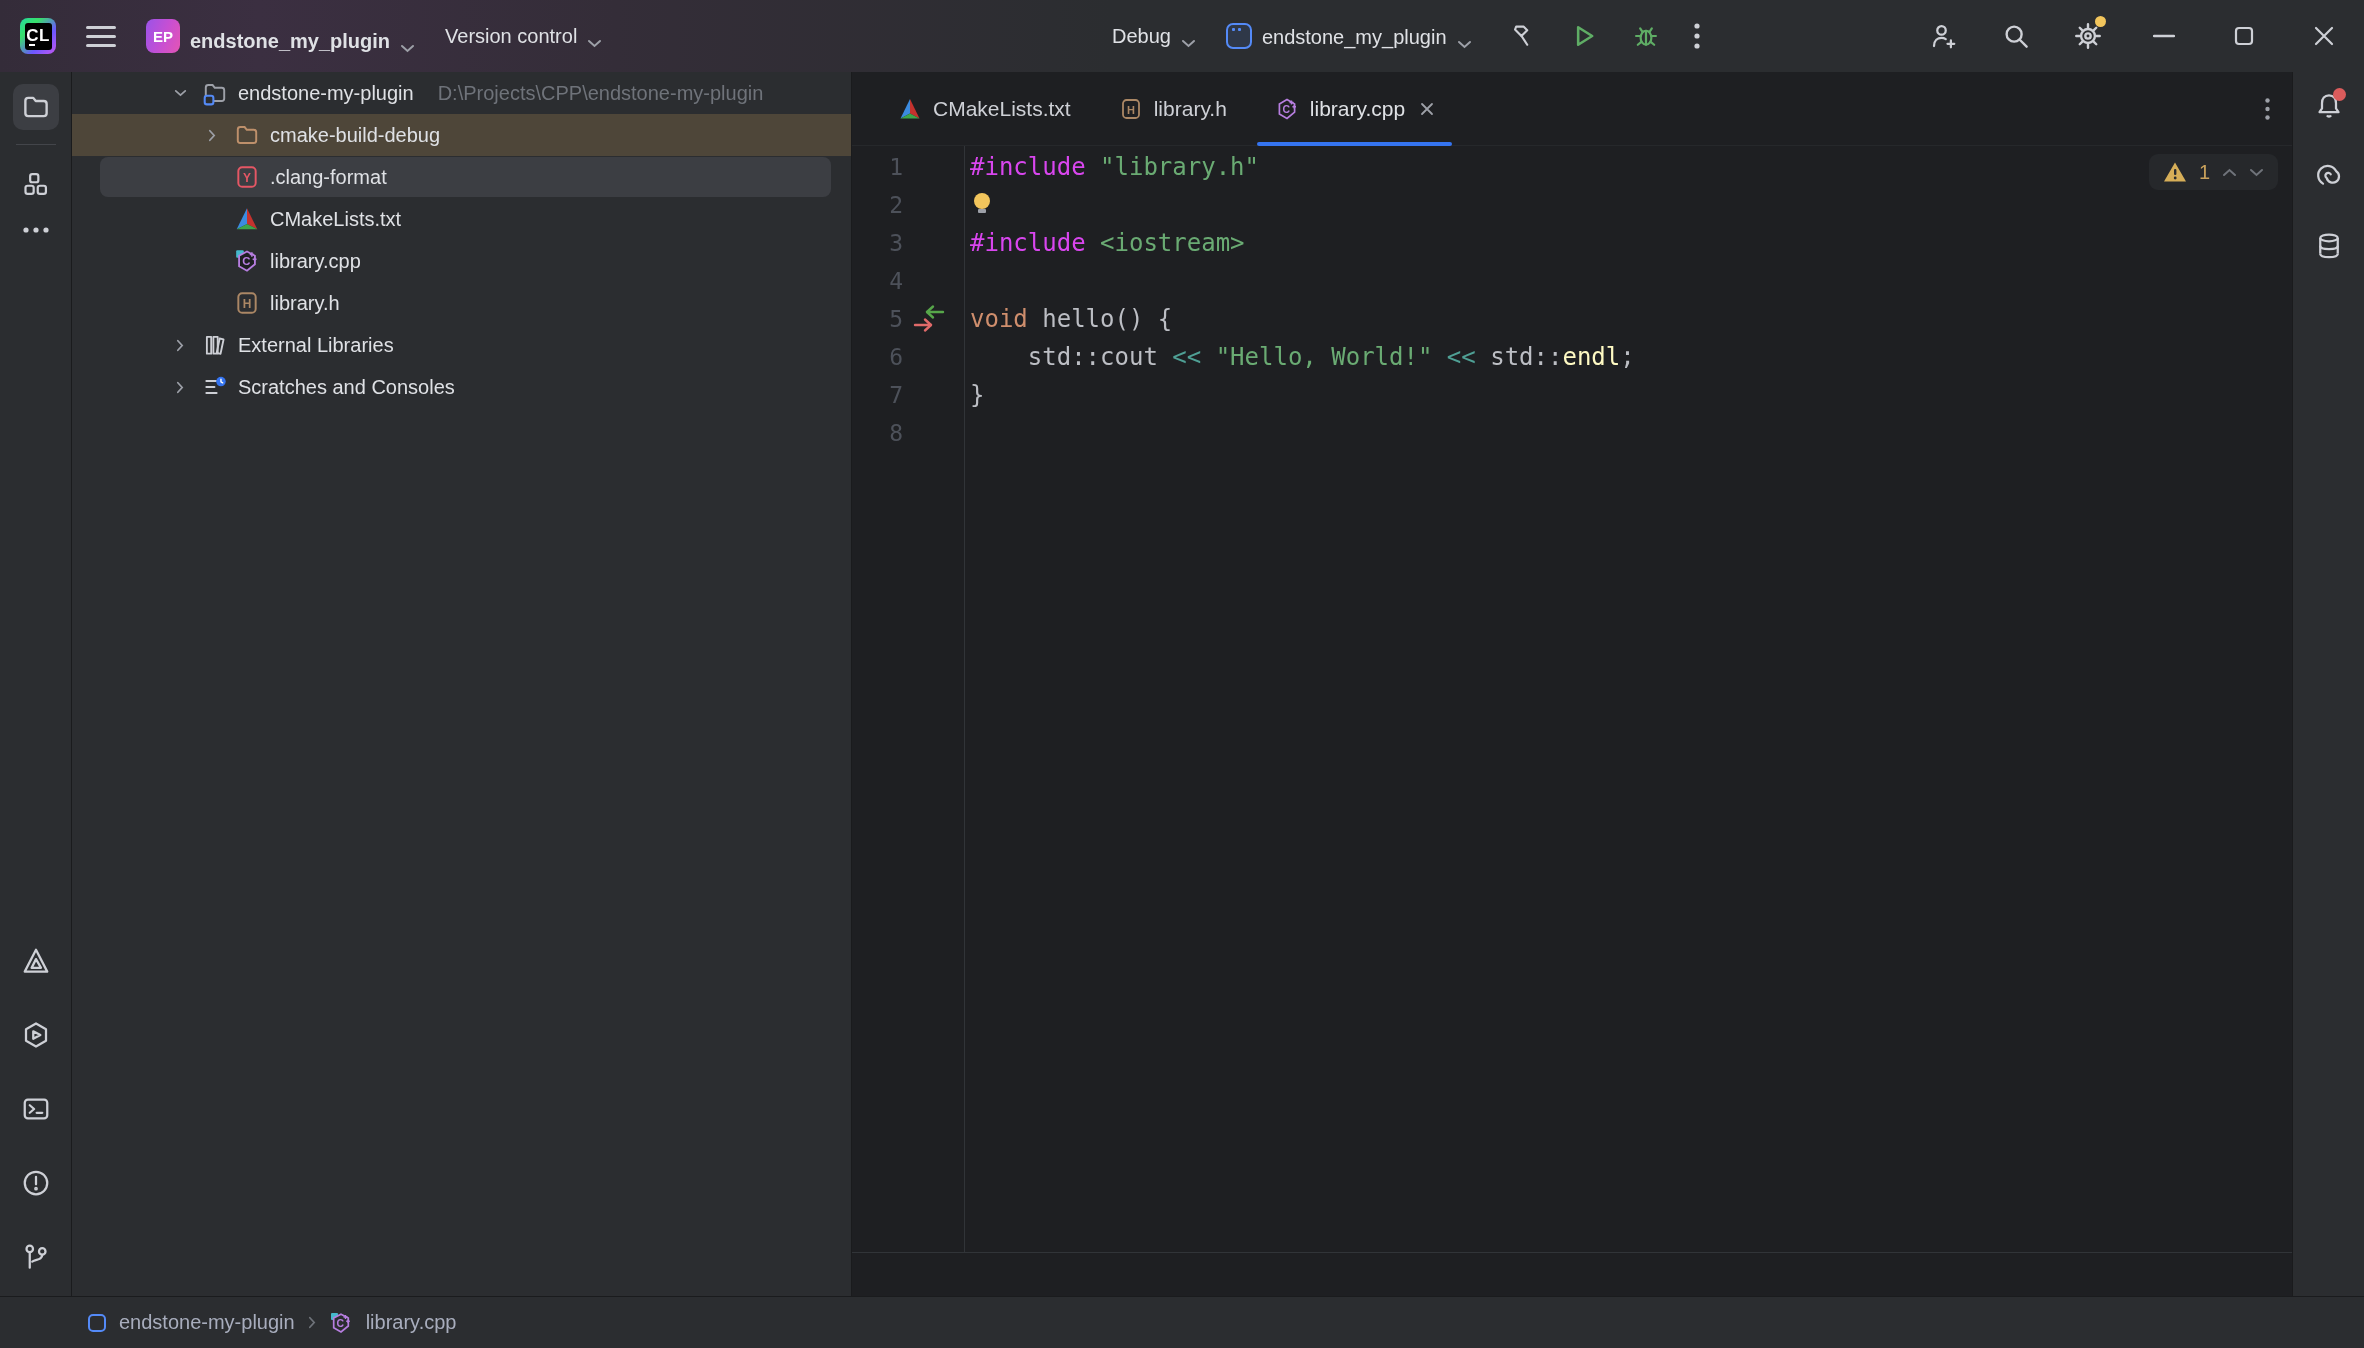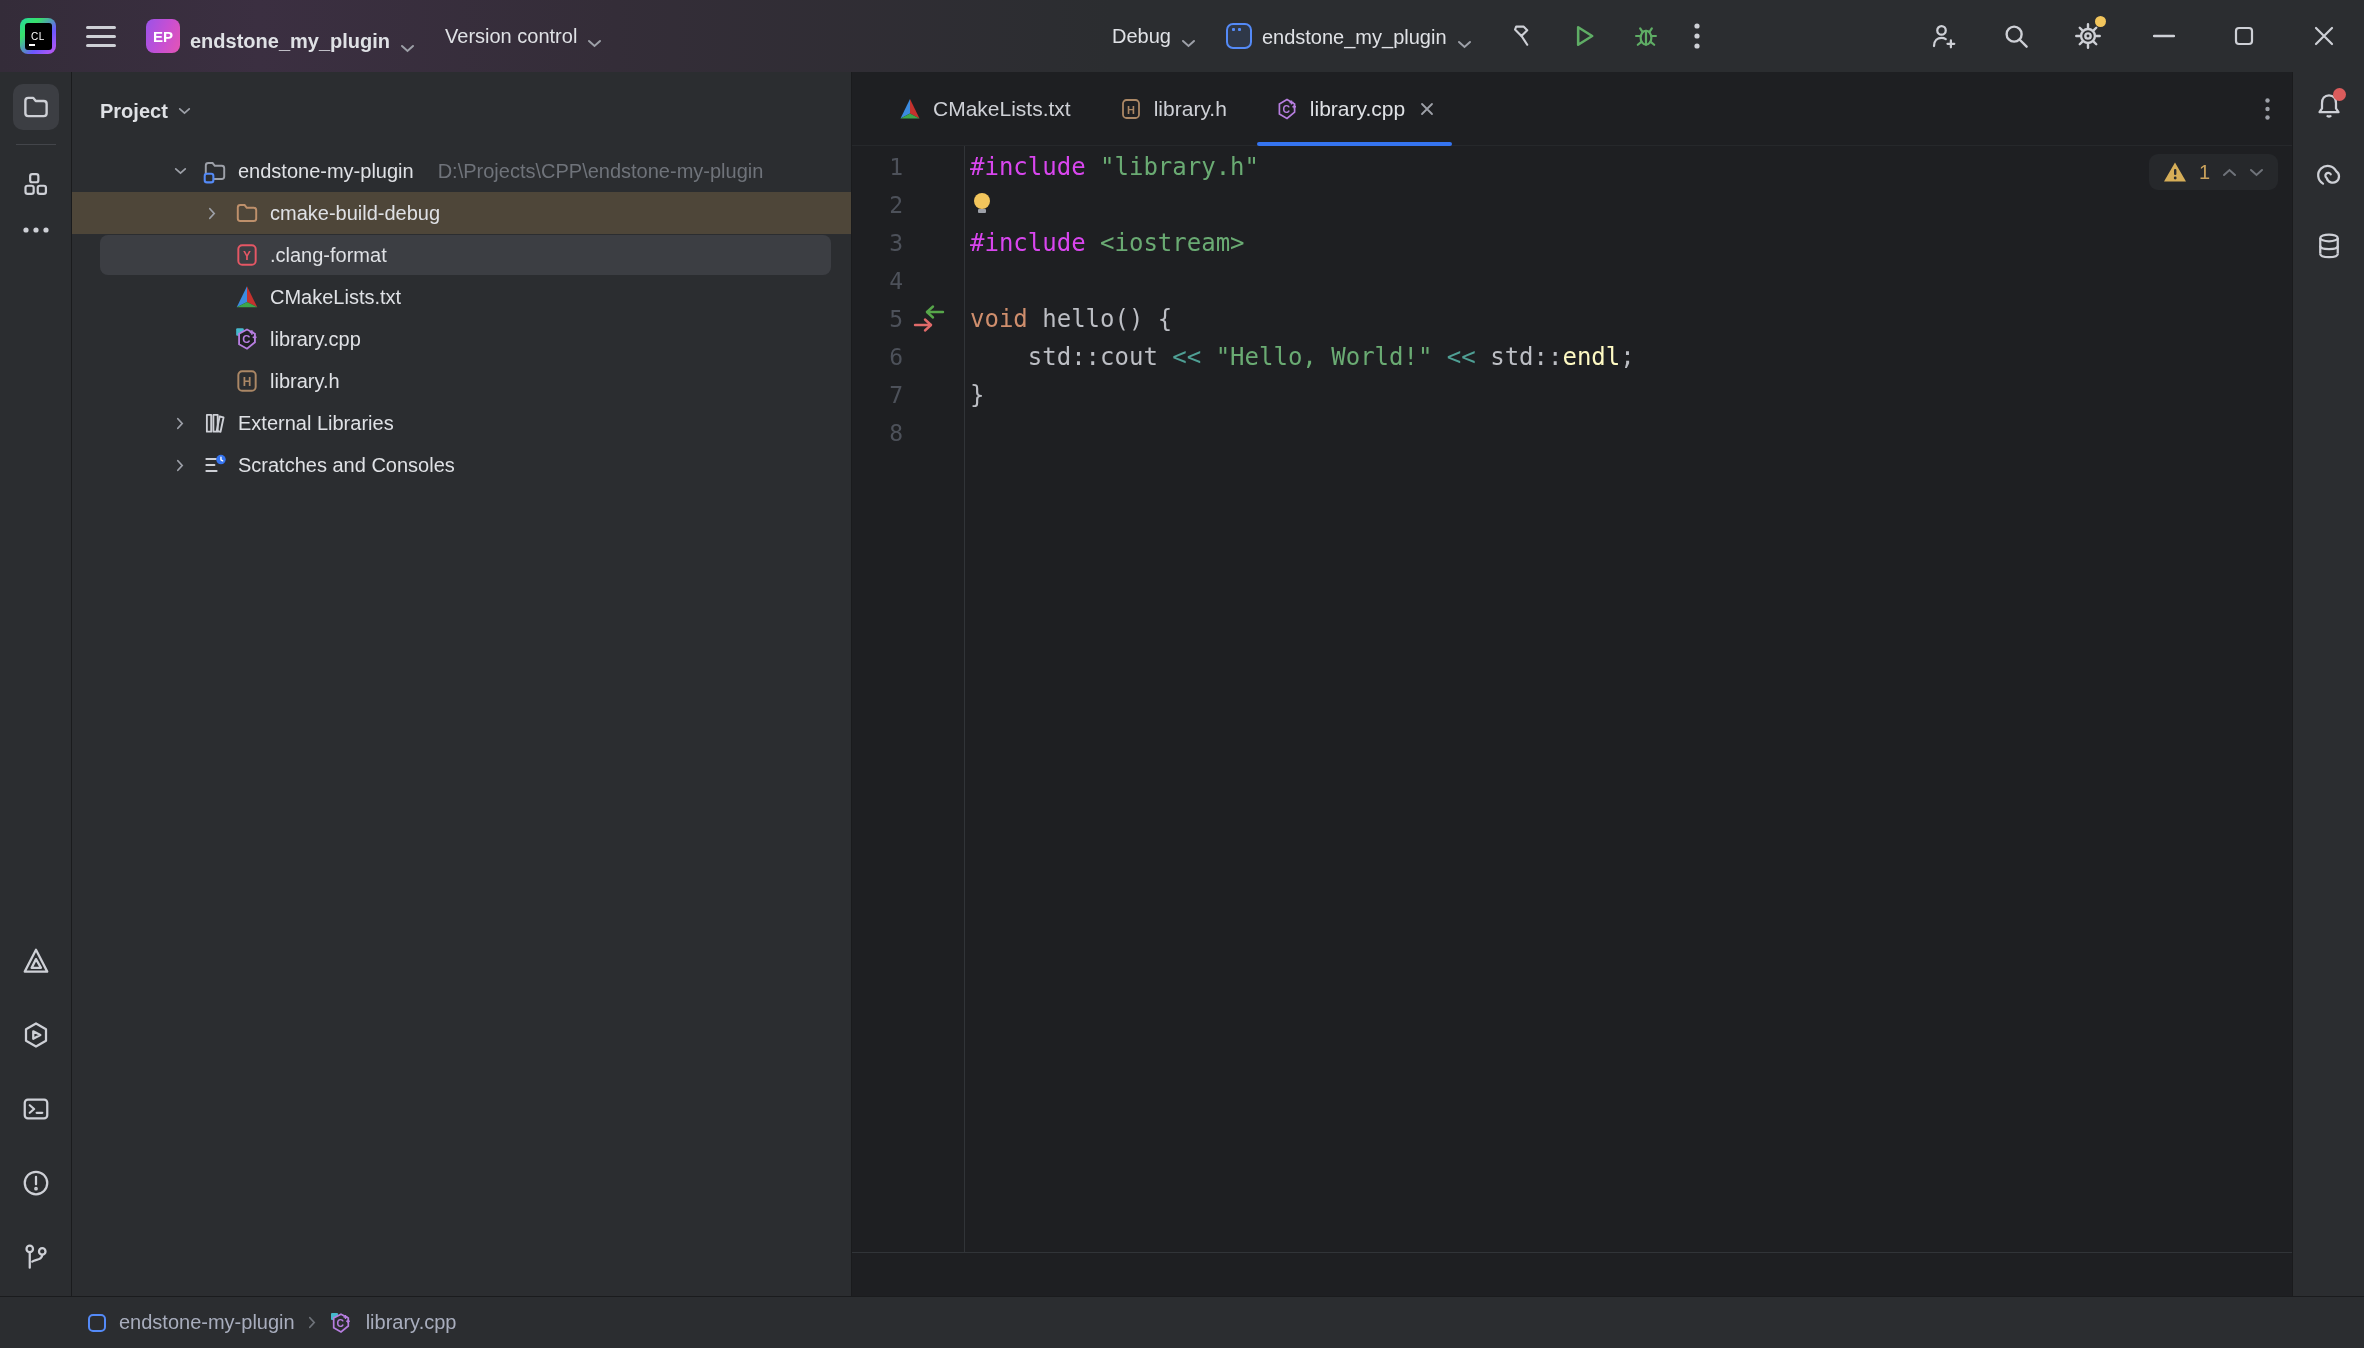--- a/index.html
+++ b/index.html
@@ -18,21 +18,21 @@
     display:flex; align-items:center; z-index:5;
   }
   .tb-left { display:flex; align-items:center; gap:30px; padding-left:20px; }
   .logo {
     width:36px; height:36px; border-radius:8px;
     background:linear-gradient(135deg,#24D8A0 0%,#38E06A 28%,#6B57FF 65%,#C457F0 100%);
     display:flex; align-items:center; justify-content:center;
   }
   .logo .logo-in {
     width:27px; height:27px; background:#000; border-radius:3px;
-    color:#fff; font-size:10px; font-weight:400; display:flex; align-items:center; justify-content:center;
+    color:#fff; font-size:17px; font-weight:700; display:flex; align-items:center; justify-content:center;
     letter-spacing:.5px; position:relative;
   }
   .logo .logo-in::after { content:""; position:absolute; left:4px; bottom:4px; width:6px; height:2px; background:#fff; }
   .hamburger { width:30px; display:flex; flex-direction:column; gap:6px; cursor:pointer; }
   .hamburger span { height:3px; background:#CED0D6; border-radius:2px; }
   .proj-badge {
     width:34px; height:34px; border-radius:8px;
     background:linear-gradient(110deg,#9A53E8 0%,#C84FD2 55%,#E455B4 100%);
     color:#fff; font-weight:700; font-size:15px;
     display:flex; align-items:center; justify-content:center;
@@ -304,26 +304,20 @@
             <circle cx="7" cy="5.5" r="2.6"></circle>
             <circle cx="17" cy="7.5" r="2.6"></circle>
             <path d="M7 8.2 V20.5"></path>
             <path d="M17 10.2 c0 4.5 -5 3.5 -8 5.5"></path>
           </svg>
       </div>
     </div>
   </div>
 
   <div class="project-panel">
-    <div class="pp-header">
-      <span class="ttl">Project</span>
-      <svg class="chev" width="13" height="8" viewBox="0 0 15 9">
-          <polyline points="2,2 7.5,7 13,2" fill="none" stroke="currentColor" stroke-width="2" stroke-linecap="round"></polyline>
-        </svg>
-    </div>
     <div class="tree">
 
       <div class="trow d0">
         <div class="in">
           <span class="chevbox">
               <svg width="13" height="8" viewBox="0 0 15 9">
                 <polyline points="2,2 7.5,7 13,2" fill="none" stroke="currentColor" stroke-width="2" stroke-linecap="round"></polyline>
               </svg>
             </span>
           <span class="icon">

